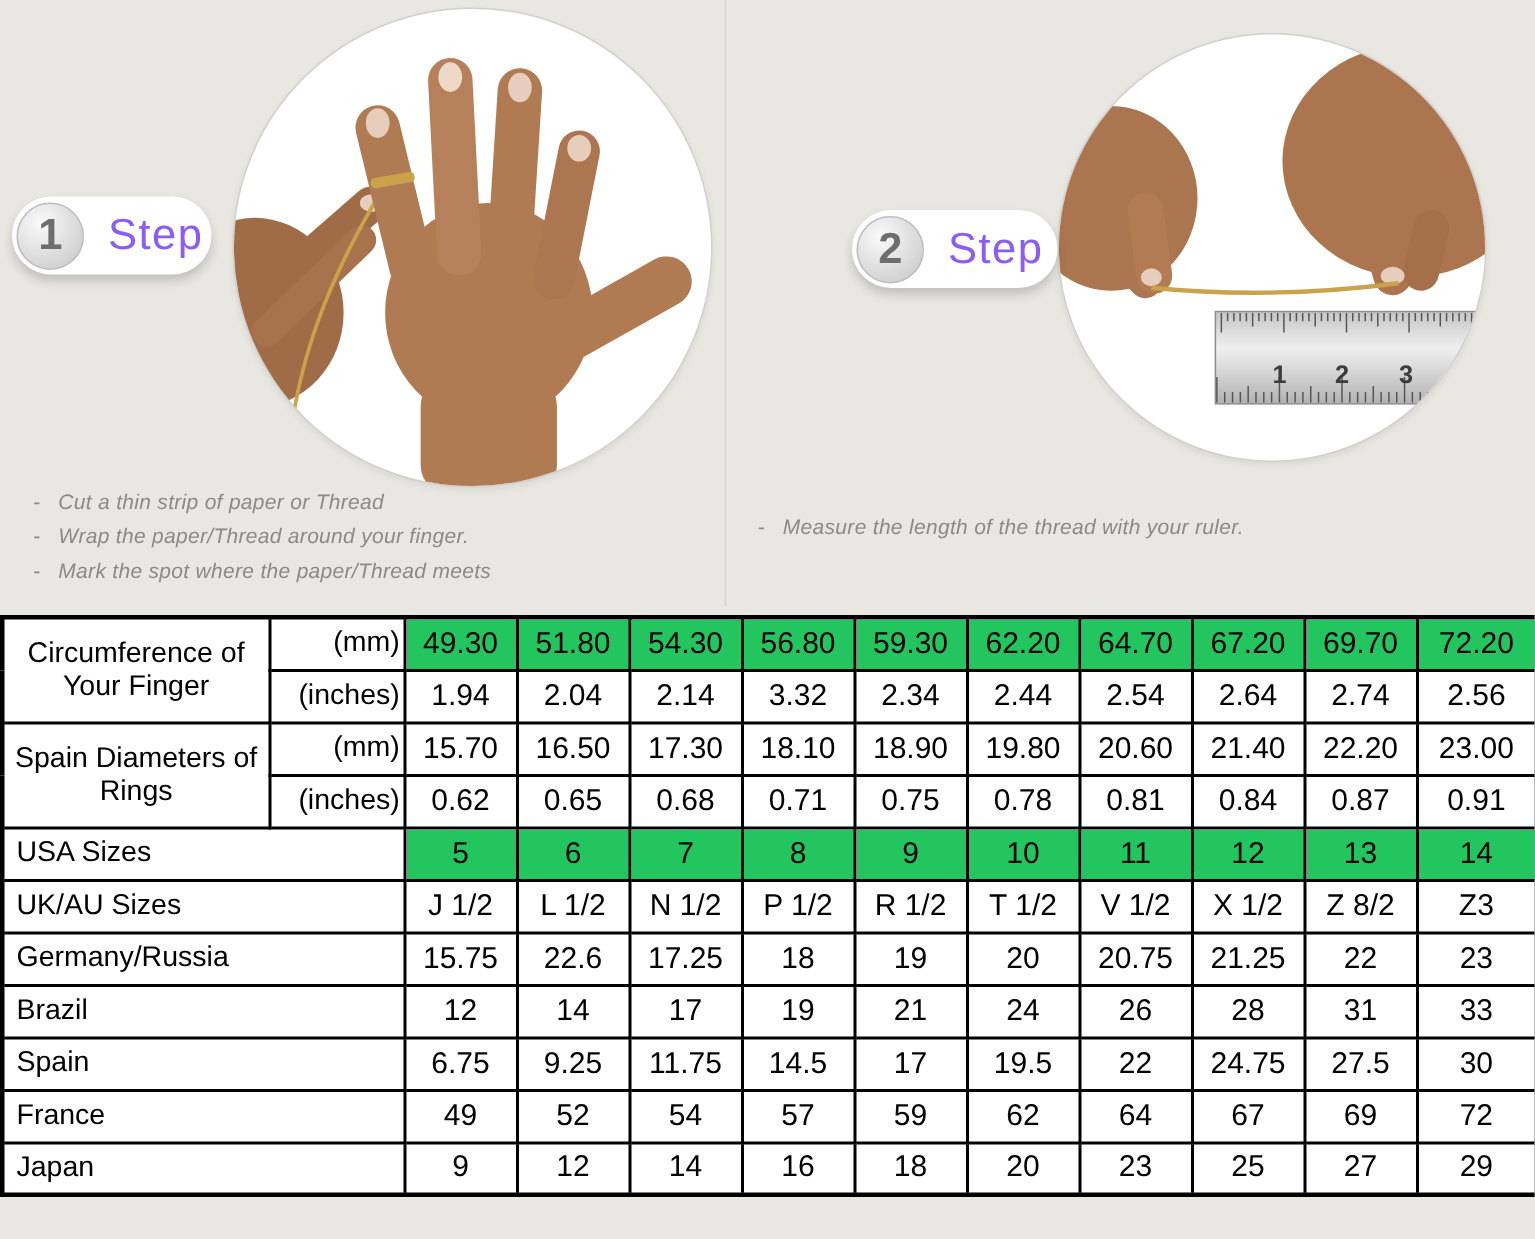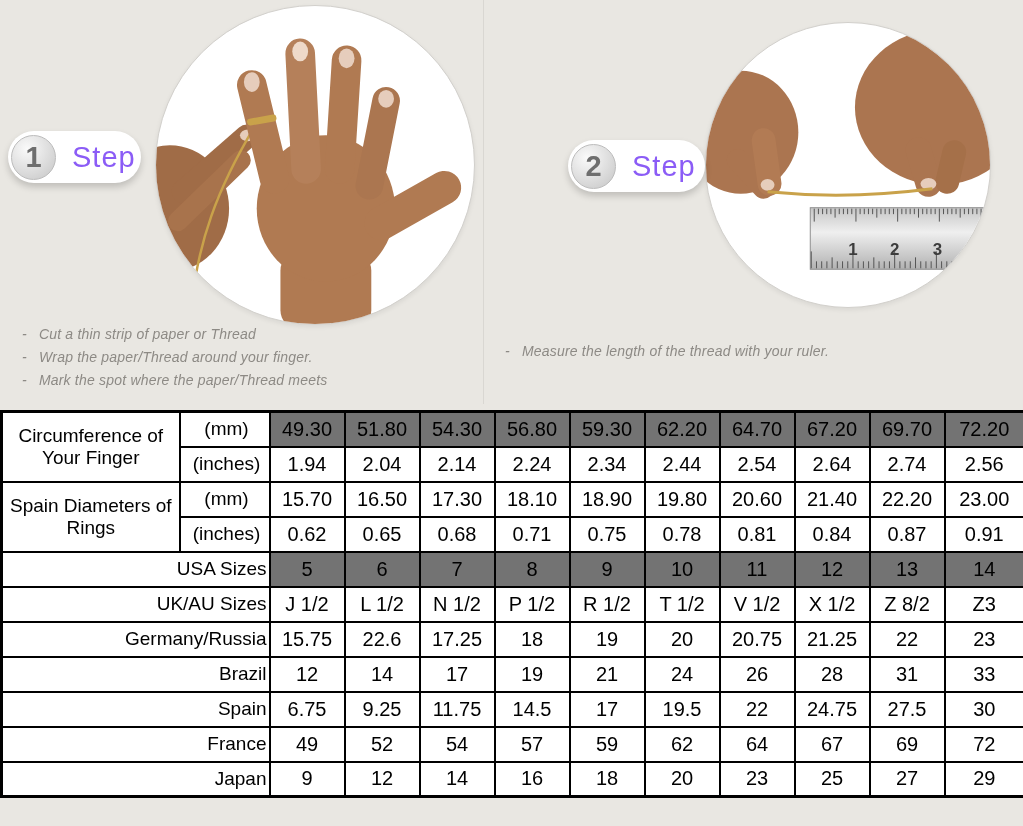--- a/index.html
+++ b/index.html
@@ -45,24 +45,24 @@
   .instructions li::before { content:"-"; margin-right:12px; }
   .instr-1 { left:22px;  top:323px; }
   .instr-2 { left:505px; top:340px; }
 
   table {
     border-collapse:collapse; table-layout:fixed;
     width:1023px; background:#fff;
     border:3px solid #000; font-size:20px; color:#000;
   }
   td { border:2px solid #000; height:35px; text-align:center; padding:0 2px; overflow:hidden; background:#fff; }
-  td.shaded { background:#737373; }
+  td.shaded { background:#22c55e; }
   td.lbl-center { font-size:19px; line-height:22px; }
-  td.lbl-left  { text-align:right; padding-left:8px; font-size:19px; }
-  td.unit      { text-align:center; padding-left:6px; font-size:19px; }
+  td.lbl-left  { text-align:left; padding-left:8px; font-size:19px; }
+  td.unit      { text-align:right; padding-left:6px; font-size:19px; }
 </style>
 </head>
 <body>
 
 <div class="top">
 
   <div class="circle circle-1">
     <svg viewBox="0 0 322 322">
 
       <ellipse cx="14" cy="205" rx="60" ry="64" fill="#a06c47"></ellipse>
@@ -257,21 +257,21 @@
         <td class="shaded">64.70</td>
         <td class="shaded">67.20</td>
         <td class="shaded">69.70</td>
         <td class="shaded">72.20</td>
       </tr>
       <tr>
         <td class="unit">(inches)</td>
         <td>1.94</td>
         <td>2.04</td>
         <td>2.14</td>
-        <td>2.24</td>
+        <td>3.32</td>
         <td>2.34</td>
         <td>2.44</td>
         <td>2.54</td>
         <td>2.64</td>
         <td>2.74</td>
         <td>2.56</td>
       </tr>
       <tr>
         <td class="lbl-center" rowspan="2" colspan="1">Spain Diameters of Rings</td>
         <td class="unit">(mm)</td>

